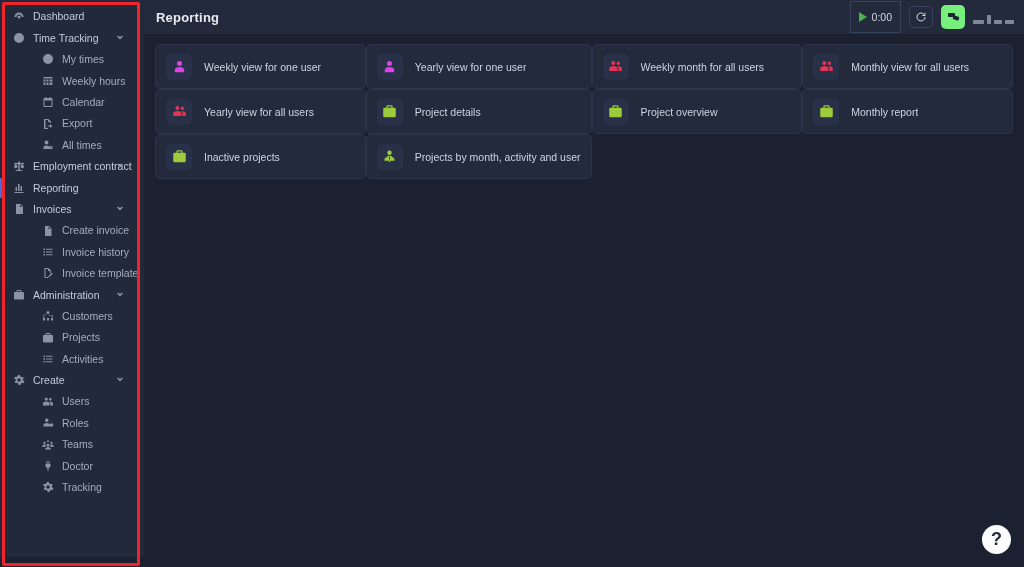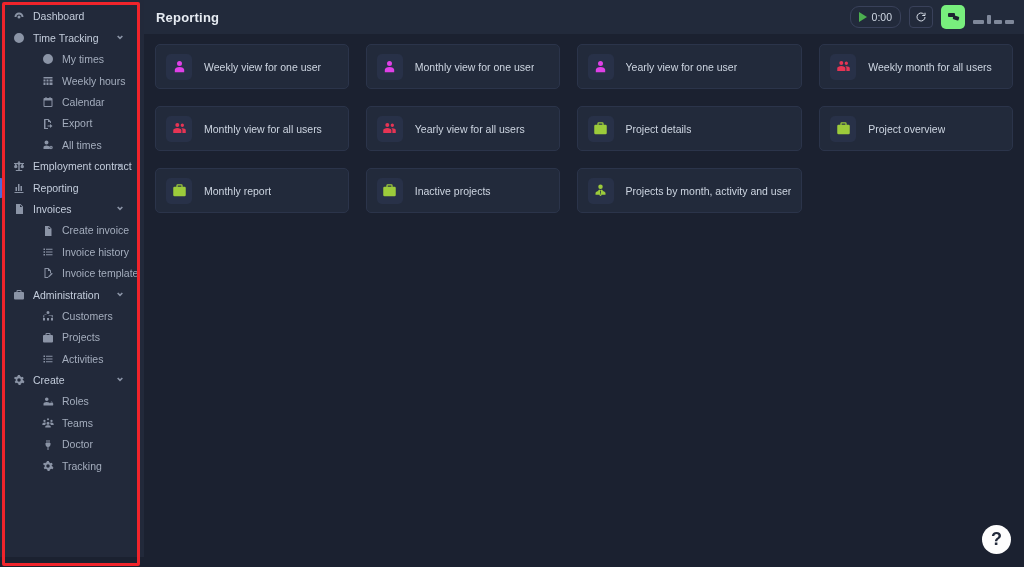--- a/index.html
+++ b/index.html
@@ -54,21 +54,21 @@
   
   #main { flex: 1 1 auto; height: 567px; background: #1b2130; position: relative; }
   #topbar {
     height: 34px; background: #222a3b;
     display: flex; align-items: center;
     padding: 0 10px 0 12px;
   }
   #page-title { color: #e6ebf2; font-size: 13px; font-weight: bold; letter-spacing: .2px; }
   #topbar-right { margin-left: auto; display: flex; align-items: center; gap: 8px; }
   .tb-btn {
-    height: 22px; border: 1px solid #39415a; border-radius: 9px;
+    height: 32px; border: 1px solid #39415a; border-radius: 0;
     background: transparent; display: flex; align-items: center; gap: 5px;
     padding: 0 8px; cursor: pointer;
   }
   .tb-btn .play { width: 0; height: 0; border-left: 8px solid #4caf50; border-top: 5px solid transparent; border-bottom: 5px solid transparent; }
   .tb-time { color: #cfd7e3; font-size: 10.5px; }
   .tb-icon-btn {
     height: 22px; width: 24px; border: 1px solid #39415a; border-radius: 4px;
     display: flex; align-items: center; justify-content: center; cursor: pointer;
   }
   .tb-icon-btn svg { width: 12px; height: 12px; fill: none; stroke: #e2e8f1; stroke-width: 1.9; }
@@ -77,21 +77,21 @@
     background: #78ee7d; position: relative; overflow: hidden; cursor: pointer;
   }
   #avatar .p1 { position: absolute; left: 7px; top: 8px; width: 7px; height: 4px; background: #1e2430; border-radius: 1px; }
   #avatar .p2 { position: absolute; left: 12px; top: 11px; width: 6px; height: 4px; background: #1e2430; transform: rotate(18deg); border-radius: 1px; }
   #username-blur { display: flex; align-items: flex-end; gap: 3px; height: 14px; cursor: pointer; }
   #username-blur i { display: block; background: #8f99ab; border-radius: 1px; opacity: .85; }
 
   
   #grid {
     padding: 10px 11px;
-    display: grid; grid-template-columns: repeat(4, 1fr); gap: 17px;
+    display: grid; grid-template-columns: repeat(4, 1fr); gap: 0;
     align-content: start;
   }
   .card {
     background: #222a3b; border: 1px solid #2b344a; border-radius: 5px;
     height: 45px; display: flex; align-items: center; padding: 0 10px; gap: 12px;
     cursor: pointer;
   }
   .card-ico {
     width: 26px; height: 26px; border-radius: 5px; background: #283148;
     display: flex; align-items: center; justify-content: center; flex: 0 0 26px;
@@ -273,20 +273,28 @@
           </svg>
         </span>
         <span class="nav-label">Create</span>
         <span class="chev"><svg viewBox="0 0 12 12">
             <path d="M2.5 4.5 6 8l3.5-3.5"></path>
           </svg></span>
       </div>
       <div class="nav-row sub">
         <span class="nav-ico">
           <svg viewBox="0 0 24 24" style="fill:#8b94a6;width:12px;height:12px;">
+            <path d="M8.5 3a3.2 3.2 0 1 1 0 6.4 3.2 3.2 0 0 1 0-6.4zm8 1a2.7 2.7 0 1 1 0 5.4 2.7 2.7 0 0 1 0-5.4zM8.5 11c3.4 0 6.5 1.5 6.5 3.5V19H2v-4.5C2 12.5 5.1 11 8.5 11zm8 .5c2.9 0 5.5 1.2 5.5 3V19h-5.4v-4.5c0-1.2-.7-2.2-1.8-3 .5-.05 1.1-.05 1.7-.05z"></path>
+          </svg>
+        </span>
+        <span class="nav-label">Users</span>
+      </div>
+      <div class="nav-row sub">
+        <span class="nav-ico">
+          <svg viewBox="0 0 24 24" style="fill:#8b94a6;width:12px;height:12px;">
             <path d="M9.5 3a3.6 3.6 0 1 1 0 7.2 3.6 3.6 0 0 1 0-7.2zm0 9c3.5 0 6.5 1.5 6.5 3.6V19H3v-3.4C3 13.5 6 12 9.5 12zm9-1a2.5 2.5 0 0 1 2.5 2.5V14h.5a.9.9 0 0 1 .9.9v3.2a.9.9 0 0 1-.9.9h-5a.9.9 0 0 1-.9-.9v-3.2a.9.9 0 0 1 .9-.9h.5v-.5A2.5 2.5 0 0 1 18.5 11zm0 1.3a1.2 1.2 0 0 0-1.2 1.2V14h2.4v-.5a1.2 1.2 0 0 0-1.2-1.2z"></path>
           </svg>
         </span>
         <span class="nav-label">Roles</span>
       </div>
       <div class="nav-row sub">
         <span class="nav-ico">
           <svg viewBox="0 0 24 24" style="fill:#8b94a6;width:12px;height:12px;">
             <path d="M12 9.5a3 3 0 1 1 0 6 3 3 0 0 1 0-6zm0 7c3 0 5.5 1.2 5.5 2.8V21h-11v-1.7c0-1.6 2.5-2.8 5.5-2.8zM5 5.5a2.3 2.3 0 1 1 0 4.6 2.3 2.3 0 0 1 0-4.6zm14 0a2.3 2.3 0 1 1 0 4.6 2.3 2.3 0 0 1 0-4.6zM5 11.2c1.2 0 2.3.2 3.2.6-1 .8-1.6 1.8-1.6 3V16H.7v-1.6c0-1.6 1.9-3.2 4.3-3.2zm14 0c2.4 0 4.3 1.6 4.3 3.2V16h-5.9v-1.2c0-1.2-.6-2.2-1.6-3 .9-.4 2-.6 3.2-.6zM12 2.5a2 2 0 1 1 0 4 2 2 0 0 1 0-4z"></path>
           </svg>
@@ -348,28 +356,20 @@
             </svg>
           </span>
           <span class="card-label">Weekly view for one user</span>
         </div>
         <div class="card">
           <span class="card-ico">
             <svg viewBox="0 0 24 24" style="fill:#e040e8;width:15px;height:15px;">
               <path d="M12 3.2a4 4 0 1 1 0 8 4 4 0 0 1 0-8zm0 9.6c4.1 0 7.5 2 7.5 4.4V21h-15v-3.8c0-2.4 3.4-4.4 7.5-4.4z"></path>
             </svg>
           </span>
-          <span class="card-label">Monthly view for one user</span>
-        </div>
-        <div class="card">
-          <span class="card-ico">
-            <svg viewBox="0 0 24 24" style="fill:#e040e8;width:15px;height:15px;">
-              <path d="M12 3.2a4 4 0 1 1 0 8 4 4 0 0 1 0-8zm0 9.6c4.1 0 7.5 2 7.5 4.4V21h-15v-3.8c0-2.4 3.4-4.4 7.5-4.4z"></path>
-            </svg>
-          </span>
           <span class="card-label">Yearly view for one user</span>
         </div>
         <div class="card">
           <span class="card-ico">
             <svg viewBox="0 0 24 24" style="fill:#e63454;width:15px;height:15px;">
               <path d="M8.5 3a3.2 3.2 0 1 1 0 6.4 3.2 3.2 0 0 1 0-6.4zm8 1a2.7 2.7 0 1 1 0 5.4 2.7 2.7 0 0 1 0-5.4zM8.5 11c3.4 0 6.5 1.5 6.5 3.5V19H2v-4.5C2 12.5 5.1 11 8.5 11zm8 .5c2.9 0 5.5 1.2 5.5 3V19h-5.4v-4.5c0-1.2-.7-2.2-1.8-3 .5-.05 1.1-.05 1.7-.05z"></path>
             </svg>
           </span>
           <span class="card-label">Weekly month for all users</span>
         </div>

